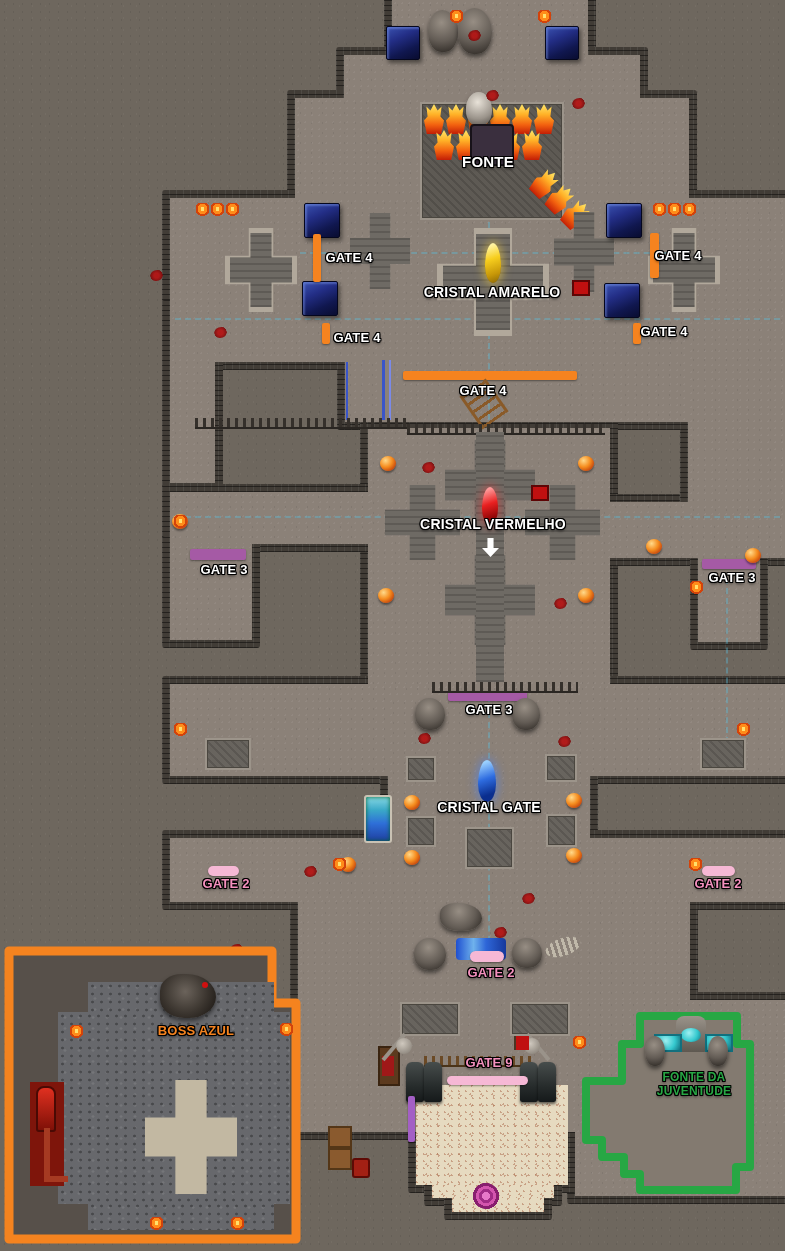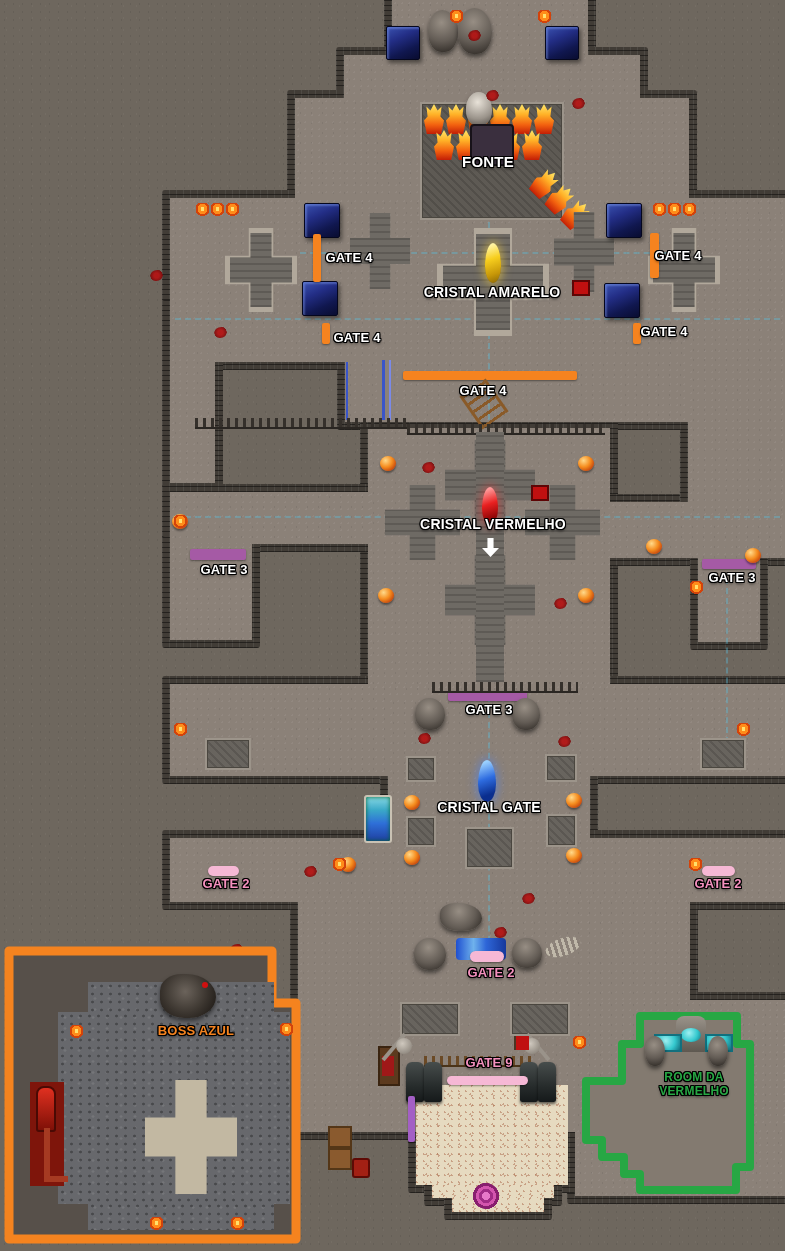--- a/index.html
+++ b/index.html
@@ -351,16 +351,16 @@
     <div class="arrow-down" style="left:482px;top:538px;width:17px;height:19px"></div>
     <span class="maplabel small" style="left:224px;top:569px">GATE 3</span>
     <span class="maplabel small" style="left:732px;top:577px">GATE 3</span>
     <span class="maplabel small" style="left:489px;top:709px">GATE 3</span>
     <span class="maplabel" style="left:489px;top:807px">CRISTAL GATE</span>
     <span class="maplabel small" style="left: 226px; top: 883px; color: rgb(245, 144, 190);">GATE 2</span>
     <span class="maplabel small" style="left: 718px; top: 883px; color: rgb(245, 144, 190);">GATE 2</span>
     <span class="maplabel small" style="left: 491px; top: 972px; color: rgb(245, 144, 190);">GATE 2</span>
     <span class="maplabel small" style="left: 196px; top: 1030px; color: rgb(245, 131, 31);">BOSS AZUL</span>
     <span class="maplabel small" style="left: 489px; top: 1062px; color: rgb(245, 144, 190);">GATE 9</span>
-    <span class="maplabel small" style="left: 694px; top: 1077px; font-size: 12px; color: rgb(39, 167, 68);">ROOM DA</span>
-    <span class="maplabel small" style="left: 694px; top: 1091px; font-size: 12px; color: rgb(39, 167, 68);">VERMELHO</span>
+    <span class="maplabel small" style="left: 694px; top: 1077px; font-size: 12px; color: rgb(39, 167, 68);">FONTE DA</span>
+    <span class="maplabel small" style="left: 694px; top: 1091px; font-size: 12px; color: rgb(39, 167, 68);">JUVENTUDE</span>
   </div>
 </div>
 
 </body></html>

